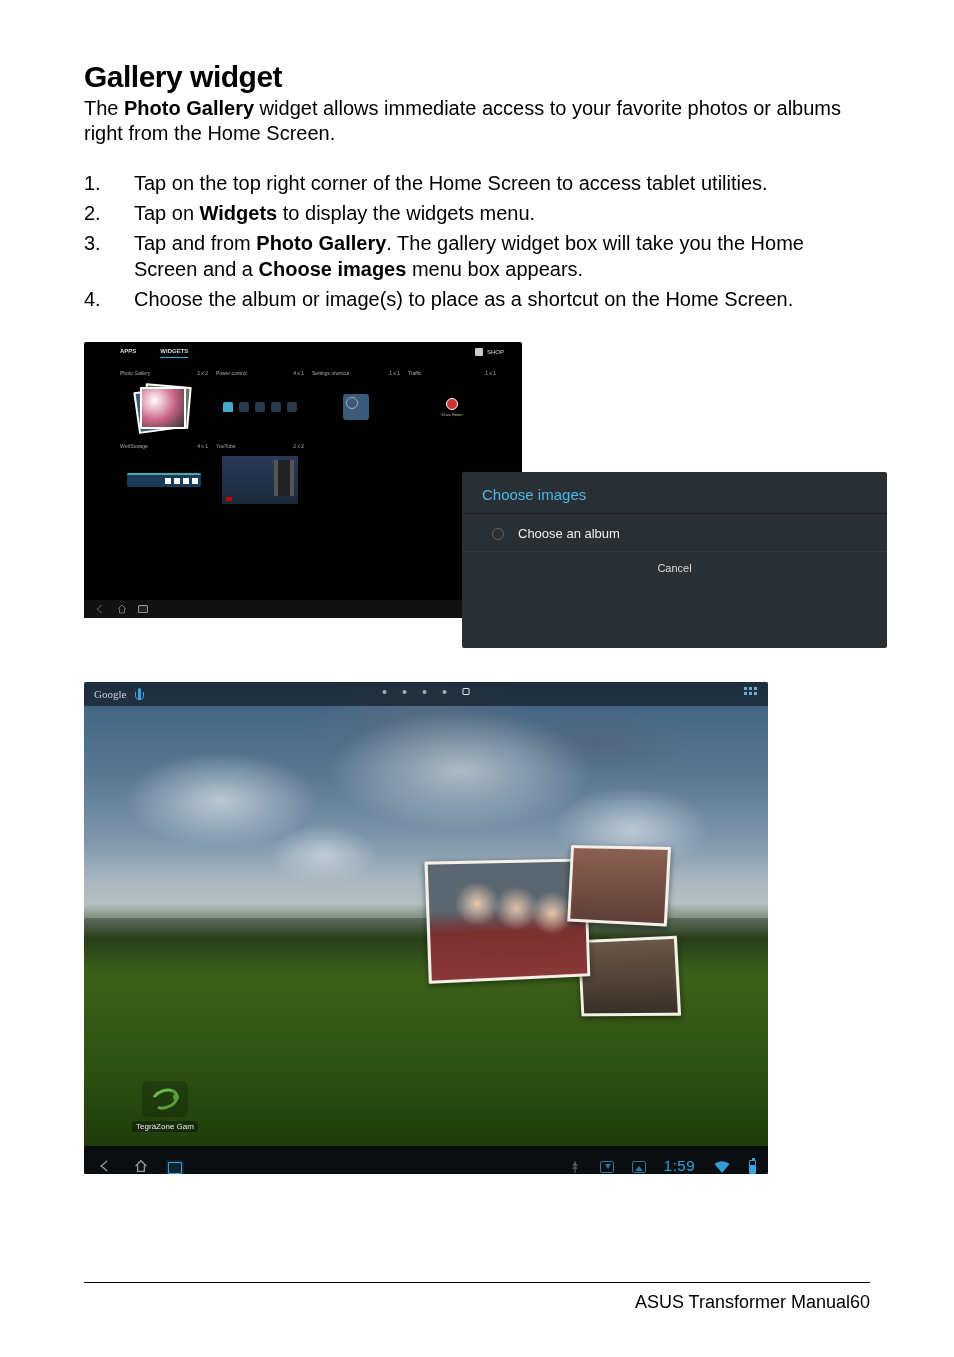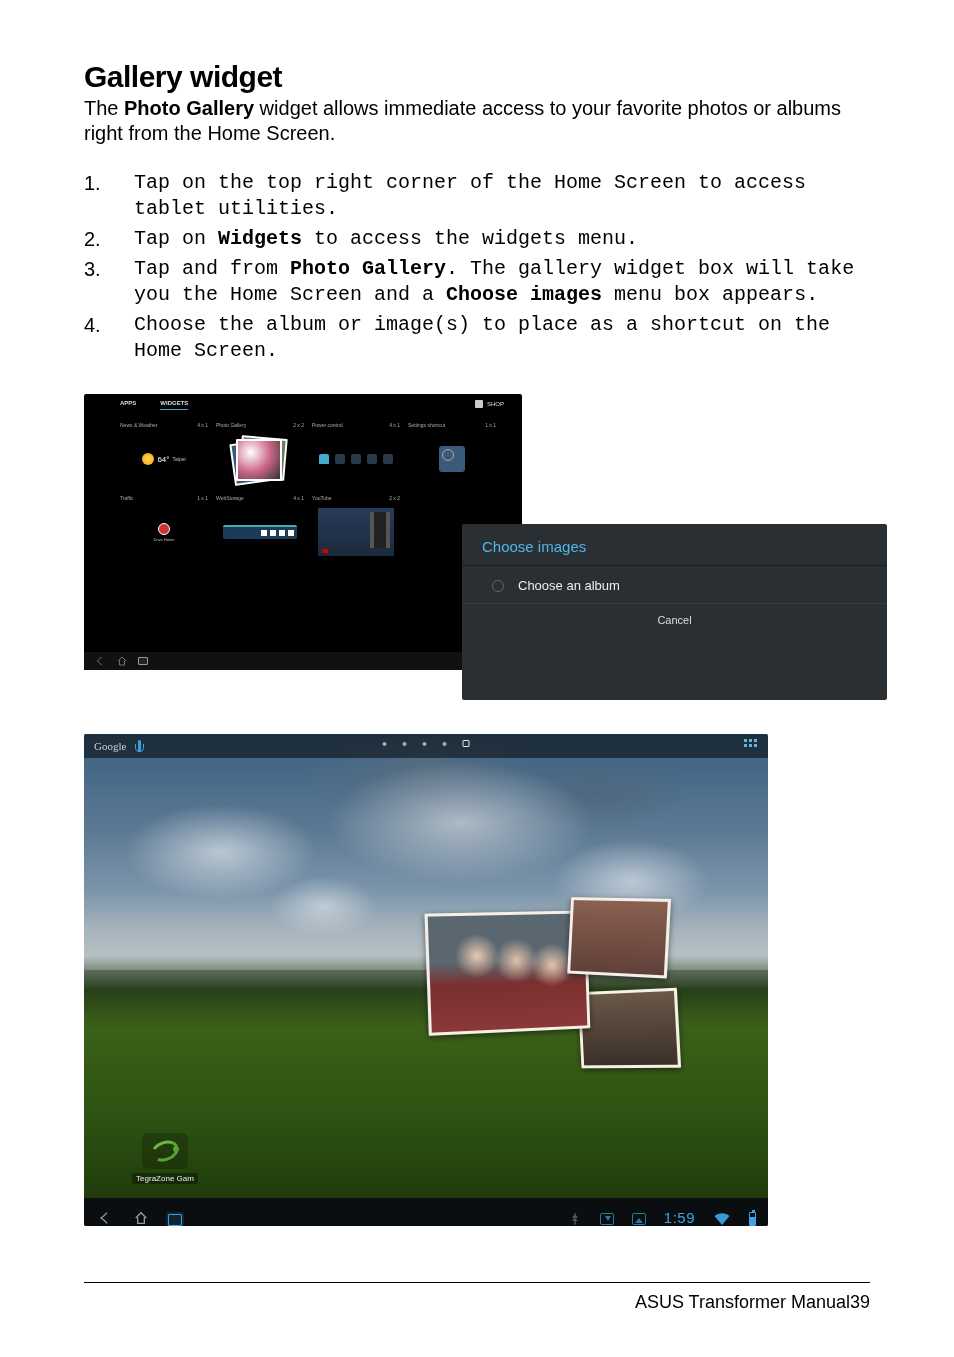--- a/index.html
+++ b/index.html
@@ -32,21 +32,21 @@
   ol li {
     display: flex;
     font-size: 20px;
     line-height: 1.3;
     margin-bottom: 4px;
   }
   ol li .num {
     width: 50px;
     flex-shrink: 0;
   }
-  ol li .txt { flex: 1; font-family: Liberation Mono, monospace; }
+  ol li .txt { flex: 1; }
   ol li b { font-weight: 700; }
 
   
   .ss1-wrap { position: relative; height: 310px; margin-bottom: 30px; }
   .ss1 {
     position: absolute;
     left: 0; top: 0;
     width: 438px; height: 276px;
     background: #000;
     border-radius: 2px;
@@ -215,21 +215,21 @@
   <span>The </span><b>Photo Gallery</b><span> widget allows immediate access to your favorite photos or albums right from the Home Screen.</span>
 </p>
 
 <ol>
   <li>
     <span class="num">1.</span>
     <span class="txt">Tap on the top right corner of the Home Screen to access tablet utilities.</span>
   </li>
   <li>
     <span class="num">2.</span>
-    <span class="txt"><span>Tap on </span><b>Widgets</b><span> to access the widgets menu.</span></span>
+    <span class="txt"><span>Tap on </span><b>Widgets</b><span> to display the widgets menu.</span></span>
   </li>
   <li>
     <span class="num">3.</span>
     <span class="txt"><span>Tap and from </span><b>Photo Gallery</b><span>. The gallery widget box will take you the Home Screen and a </span><b>Choose images</b><span> menu box appears.</span></span>
   </li>
   <li>
     <span class="num">4.</span>
     <span class="txt">Choose the album or image(s) to place as a shortcut on the Home Screen.</span>
   </li>
 </ol>
@@ -238,31 +238,20 @@
   <div class="ss1">
     <div class="ss1-tabrow">
       <span>APPS</span>
       <span class="ss1-tab-active">WIDGETS</span>
     </div>
     <div class="ss1-shop">
       <span class="shop-icon"></span>
       <span>SHOP</span>
     </div>
     <div class="ss1-grid">
-      <div class="widget-cell">
-        <div class="widget-label">
-            <span>News &amp; Weather</span>
-            <span>4 x 1</span>
-          </div>
-        <div class="widget-box news-weather">
-          <span class="sun"></span>
-          <span>64°</span>
-          <span style="font-size:5px;opacity:.7">Taipei</span>
-        </div>
-      </div>
       <div class="widget-cell">
         <div class="widget-label">
             <span>Photo Gallery</span>
             <span>2 x 2</span>
           </div>
         <div class="widget-box">
             <div class="photo-stack">
               <div class="ps1"></div>
               <div class="ps2"></div>
               <div class="ps3"></div>
@@ -411,14 +400,14 @@
     <svg class="wifi-svg" width="18" height="14" viewBox="0 0 24 18">
         <path d="M12 17 L2 5 C8 0 16 0 22 5 Z" fill="#3aa3e0"></path>
       </svg>
     <div class="batt"></div>
   </div>
 </div>
 
 <div class="footer-line"></div>
 <div class="footer">
   <span>ASUS Transformer Manual</span>
-  <span>39</span>
+  <span>60</span>
 </div>
 
 </body></html>

